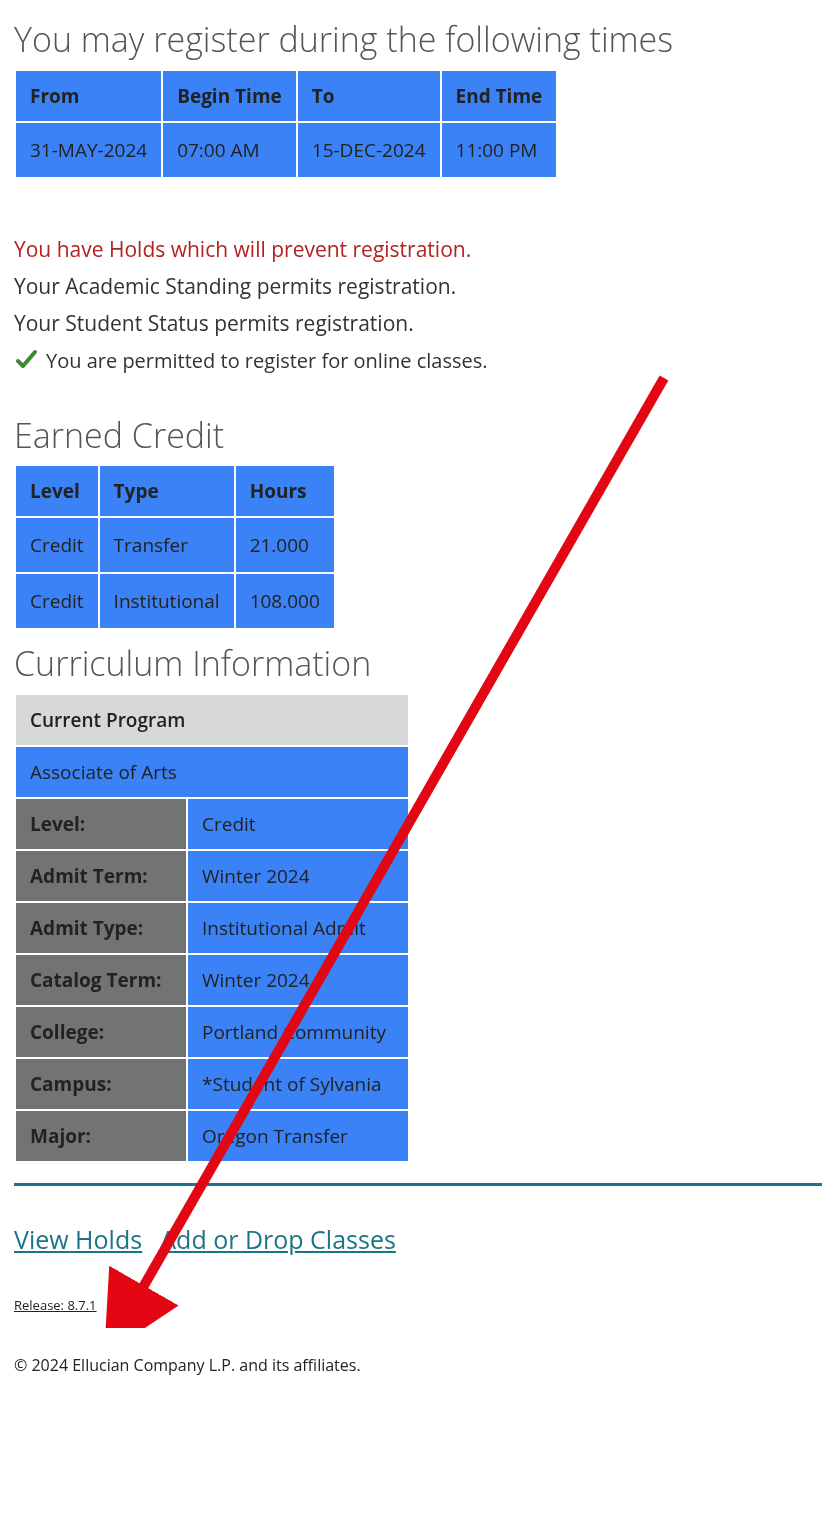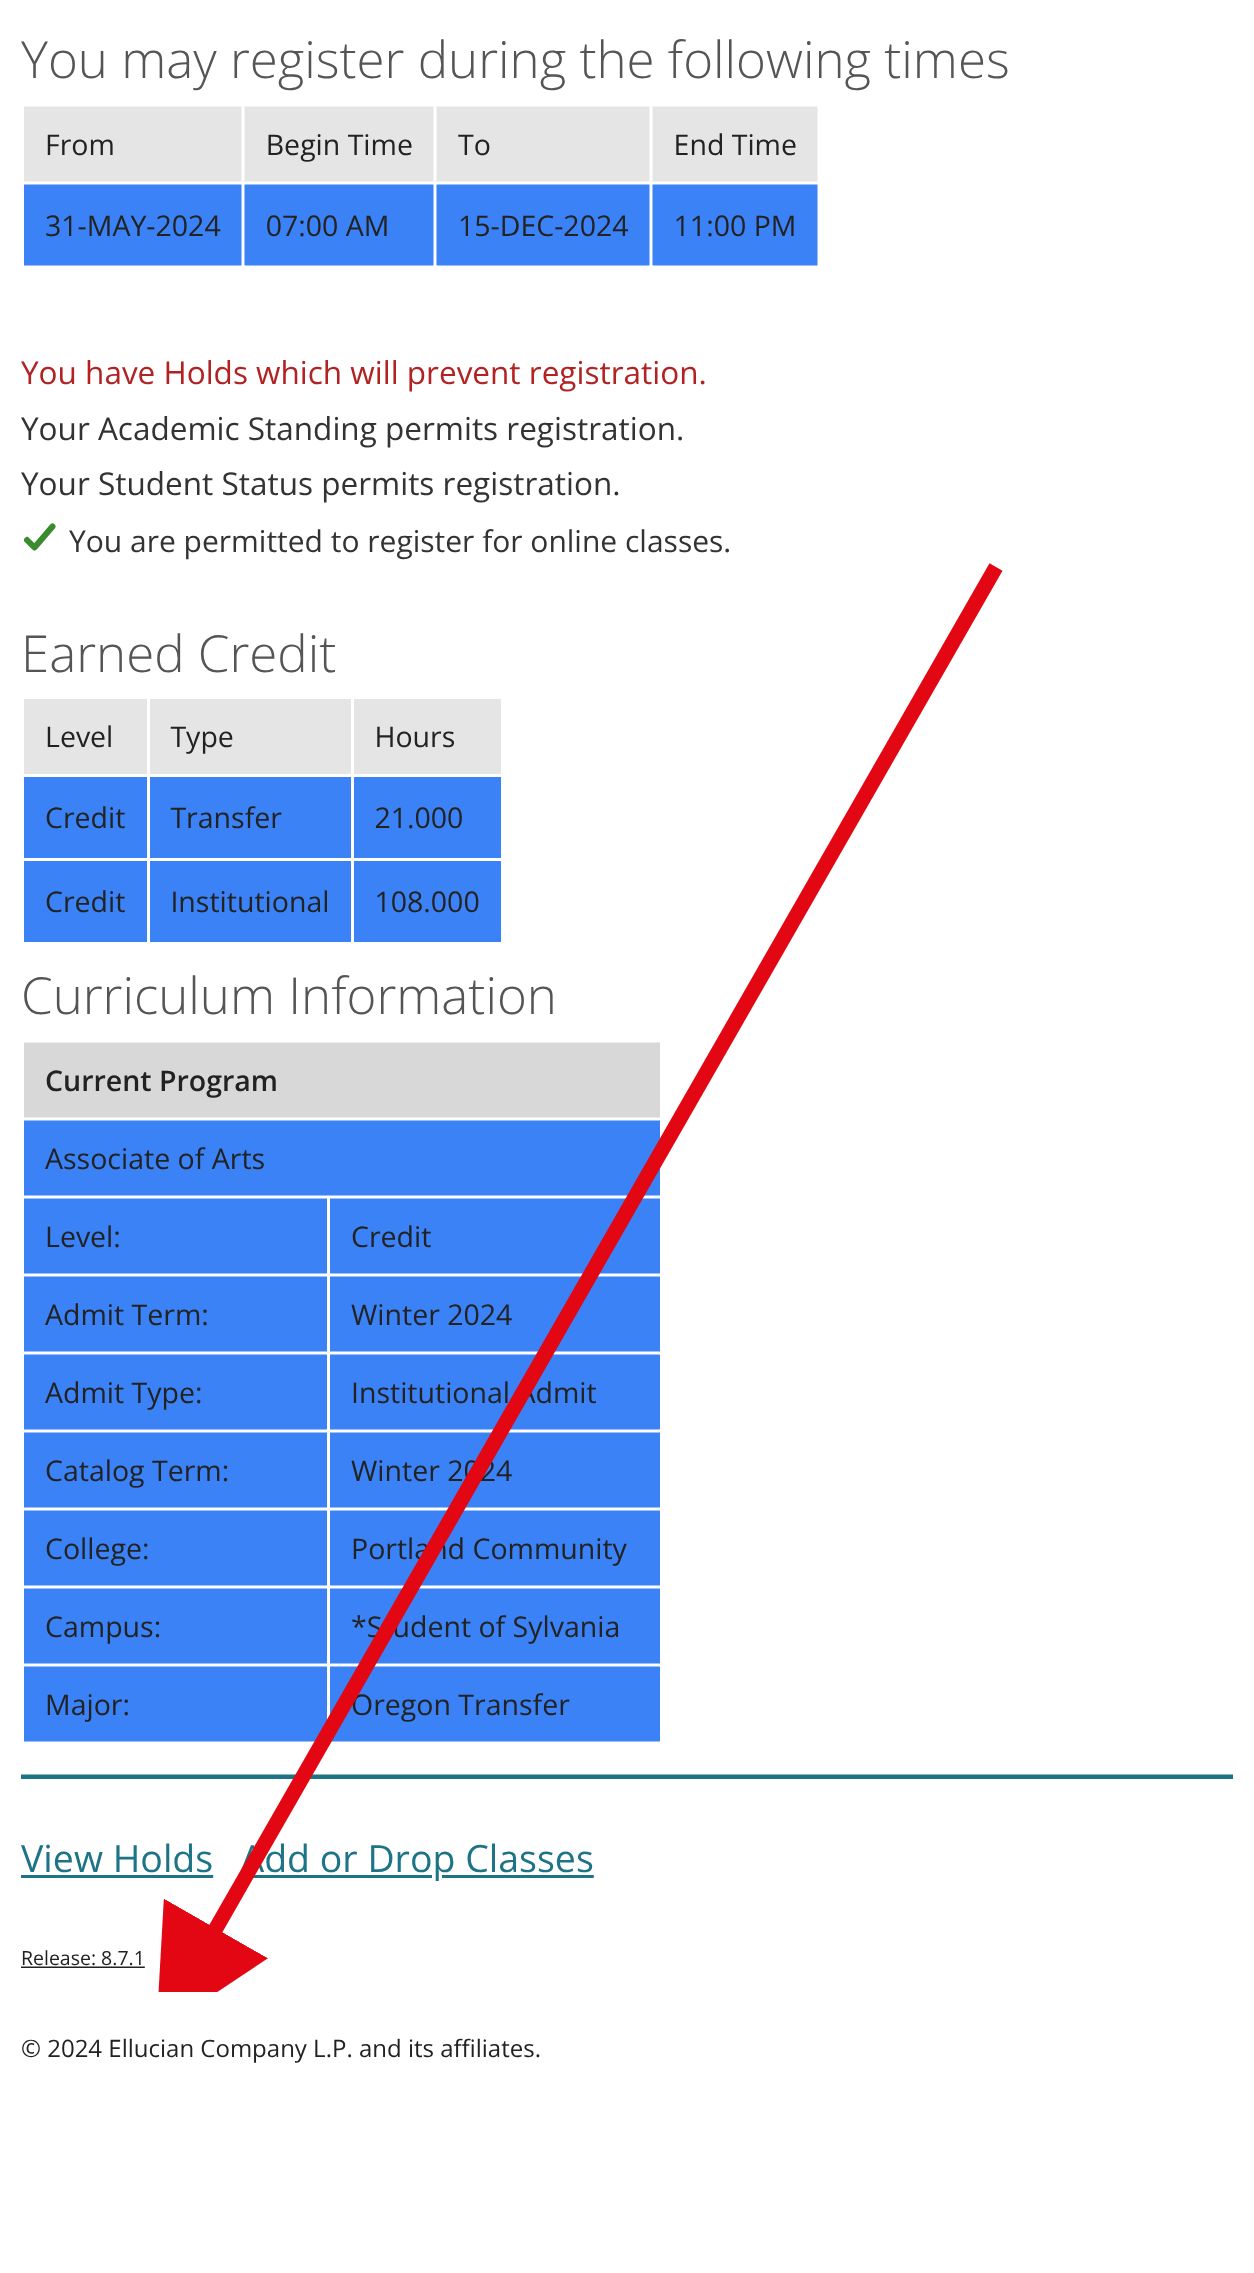--- a/index.html
+++ b/index.html
@@ -21,22 +21,22 @@
       margin-top: 8px;
       margin-bottom: 8px;
       line-height: 1.25;
     }
     table {
       border-collapse: separate;
       border-spacing: 2px;
       margin-bottom: 12px;
     }
     th {
-      background: #e5e5e5;
-      font-weight: 400;
+      background: #3b82f6;
+      font-weight: 700;
       text-align: left;
       padding: 12px 14px;
       font-size: 19px;
       color: #222;
     }
     td {
       background: #3b82f6;
       padding: 14px 14px;
       font-size: 19px;
       color: #222;
@@ -48,21 +48,21 @@
     .status-lines p {
       font-size: 21px;
       margin: 8px 0;
       line-height: 1.4;
     }
     .warn {
       color: #b22222;
     }
     .check-line {
       display: flex;
-      align-items: flex-start;
+      align-items: center;
       gap: 8px;
       margin-top: 6px;
     }
     .check-icon {
       width: 24px;
       height: 24px;
       flex: 0 0 auto;
     }
     .check-line span.txt {
       font-size: 20px;
@@ -70,23 +70,23 @@
     }
     .curriculum-table th,
     .curriculum-table td {
       padding: 12px 14px;
     }
     .curriculum-table .program-header {
       background: #d8d8d8;
       font-weight: 600;
     }
     .curriculum-table .row-label {
-      background: #3b82f6;
-      font-weight: 400;
-      width: 202px;
+      background: #737373;
+      font-weight: 700;
+      width: 170px;
     }
     hr.divider {
       border: none;
       border-top: 3px solid #1d7487;
       margin-top: 20px;
       margin-bottom: 36px;
     }
     .link-row {
       margin-bottom: 40px;
     }

